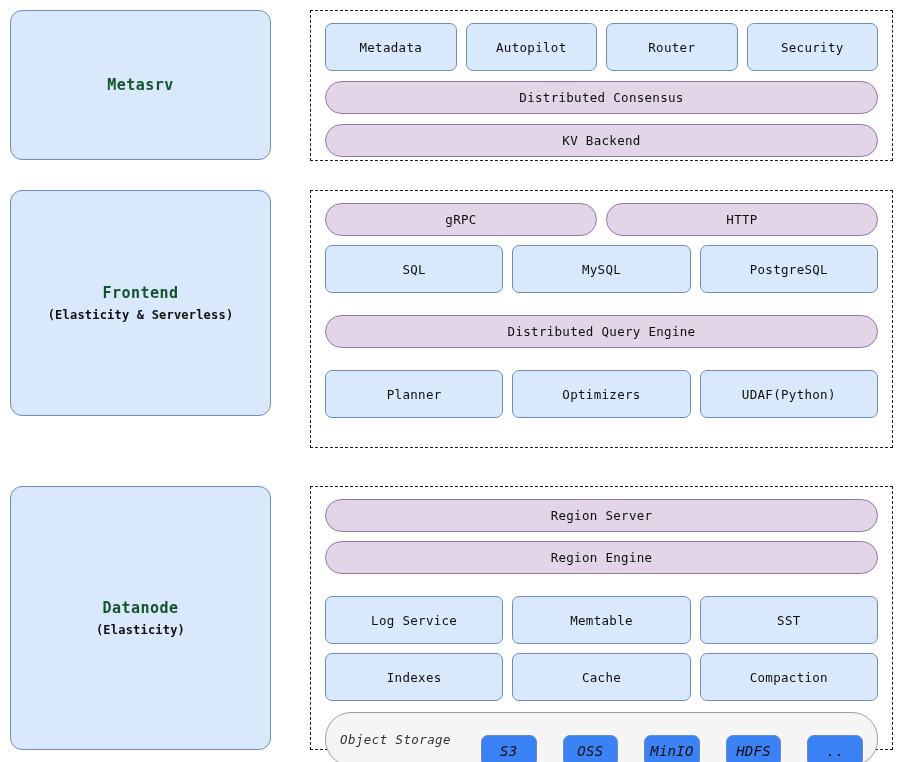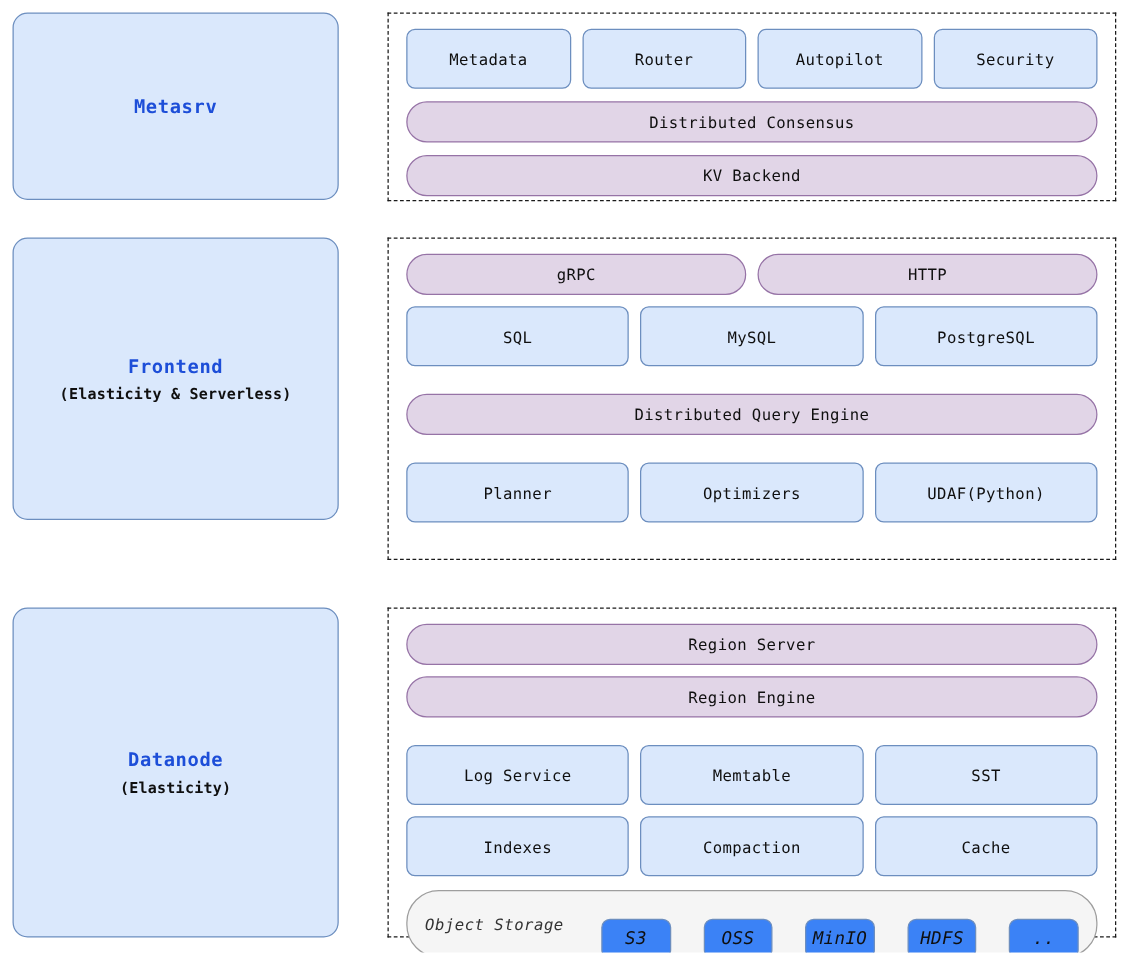--- a/index.html
+++ b/index.html
@@ -28,21 +28,21 @@
     border-radius: 12px;
     display: flex;
     flex-direction: column;
     align-items: center;
     justify-content: center;
     text-align: center;
   }
   .role-title {
     font-size: 15px;
     font-weight: bold;
-    color: #1d4ed8;
+    color: #14532d;
     letter-spacing: 0.5px;
     line-height: 1.4;
   }
   .role-sub {
     font-size: 12px;
     font-weight: bold;
     color: #0f0f0f;
     letter-spacing: 0.2px;
     line-height: 1.5;
     margin-top: 2px;
@@ -140,22 +140,22 @@
 
 <div class="diagram">
 
   <div class="role-panel" id="panel-metasrv">
     <div class="role-title">Metasrv</div>
   </div>
 
   <div class="group" id="group-metasrv">
     <div class="row">
       <div class="chip blue">Metadata</div>
+      <div class="chip blue">Autopilot</div>
       <div class="chip blue">Router</div>
-      <div class="chip blue">Autopilot</div>
       <div class="chip blue">Security</div>
     </div>
     <div class="row">
       <div class="chip pill">Distributed Consensus</div>
     </div>
     <div class="row">
       <div class="chip pill">KV Backend</div>
     </div>
   </div>
 
@@ -199,22 +199,22 @@
       <div class="chip pill">Region Engine</div>
     </div>
     <div class="spacer-row"></div>
     <div class="row">
       <div class="chip blue">Log Service</div>
       <div class="chip blue">Memtable</div>
       <div class="chip blue">SST</div>
     </div>
     <div class="row">
       <div class="chip blue">Indexes</div>
+      <div class="chip blue">Cache</div>
       <div class="chip blue">Compaction</div>
-      <div class="chip blue">Cache</div>
     </div>
     <div class="storage-strip">
       <div class="storage-label">Object Storage</div>
       <div class="storage-chip">S3</div>
       <div class="storage-chip">OSS</div>
       <div class="storage-chip">MinIO</div>
       <div class="storage-chip">HDFS</div>
       <div class="storage-chip">..</div>
     </div>
   </div>

